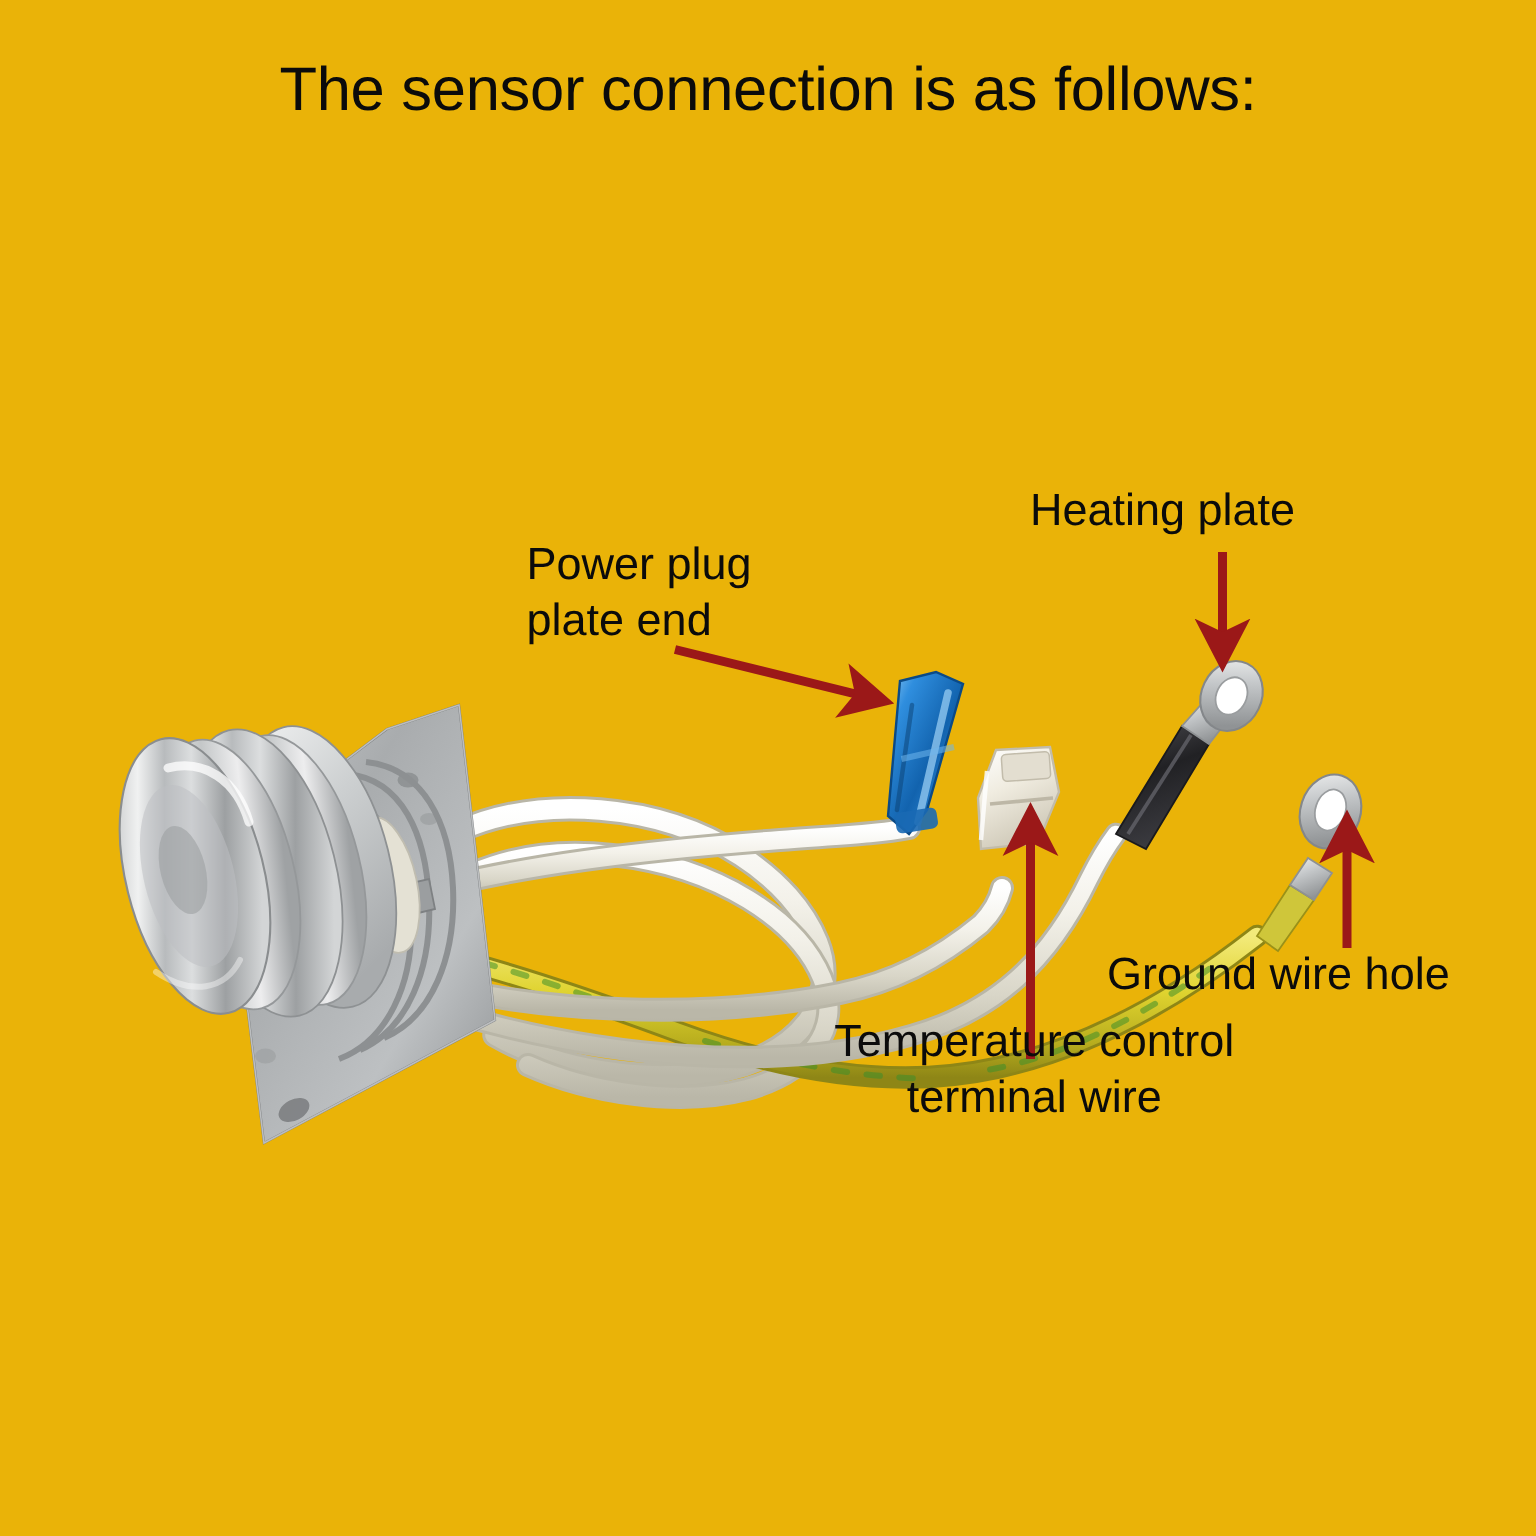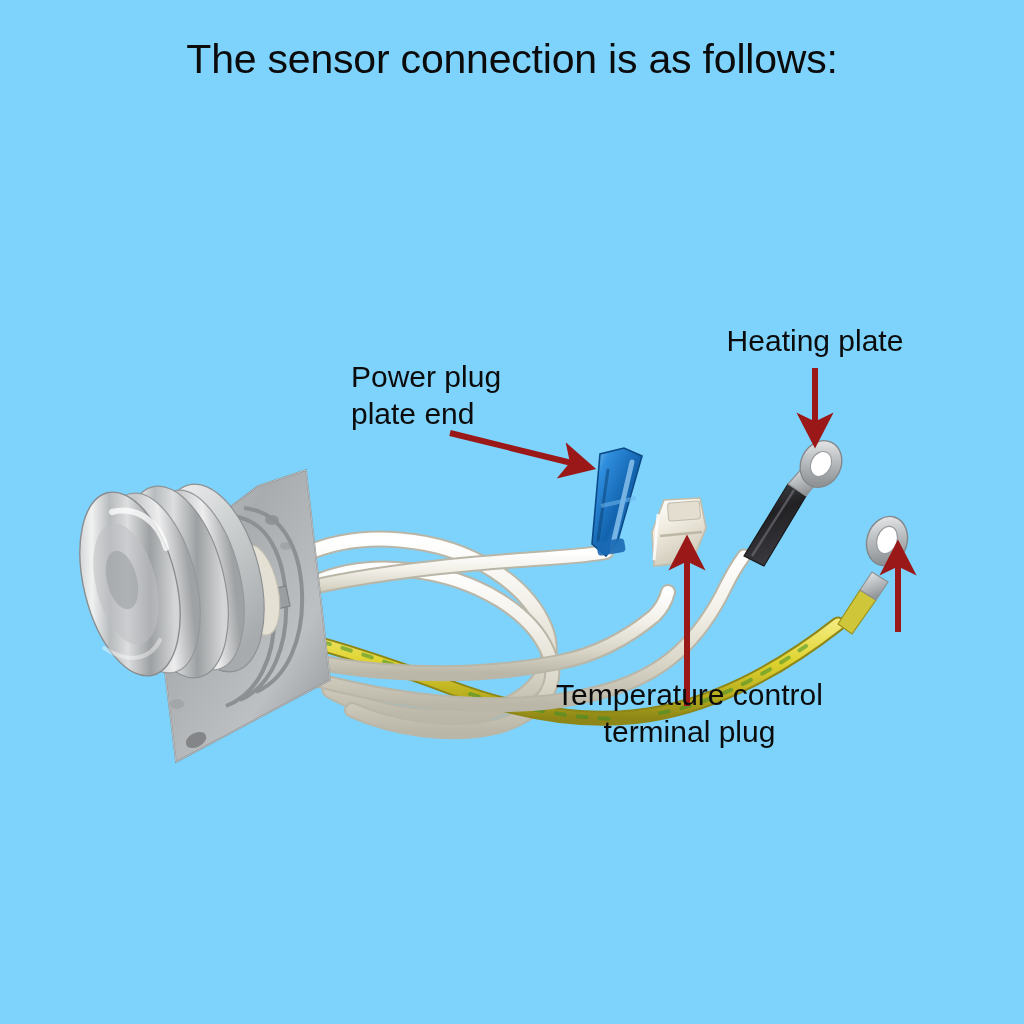--- a/index.html
+++ b/index.html
@@ -4,21 +4,21 @@
 <style>
   html, body {
     margin: 0;
     padding: 0;
     background: #ffffff;
   }
   #stage {
     position: relative;
     width: 1024px;
     height: 1024px;
-    background: #7dd3fc;
+    background: #eab308;
     overflow: hidden;
     font-family: "Liberation Sans", sans-serif;
   }
   #title {
     position: absolute;
     left: 0;
     top: 36px;
     width: 1024px;
     text-align: center;
     font-size: 41px;
@@ -29,21 +29,21 @@
   }
   .callout {
     position: absolute;
     color: #0b0b0b;
     font-size: 30px;
     line-height: 37px;
     font-weight: 400;
     white-space: nowrap;
   }
   #label-power-plug   { left: 351px; top: 358px; width: 190px; }
-  #label-heating      { left: 712px; top: 322px; width: 206px; text-align: center; }
+  #label-heating      { left: 672px; top: 322px; width: 206px; text-align: center; }
   #label-ground       { left: 738px; top: 631px; width: 252px; text-align: left; }
   #label-temp-ctrl    { left: 527px; top: 676px; width: 325px; text-align: center; }
   svg.art {
     position: absolute;
     left: 0; top: 0;
     width: 1024px; height: 1024px;
     pointer-events: none;
   }
 </style>
 </head>
@@ -242,17 +242,20 @@
     <div>Power plug</div>
     <div>plate end</div>
   </div>
 
   <div class="callout" id="label-heating">
     <div>Heating plate</div>
   </div>
 
   <div class="callout" id="label-temp-ctrl">
     <div>Temperature control</div>
-    <div>terminal plug</div>
-  </div>
-
+    <div>terminal wire</div>
+  </div>
+
+  <div class="callout" id="label-ground">
+    <div>Ground wire hole</div>
+  </div>
 
 </div>
 
 </body></html>

